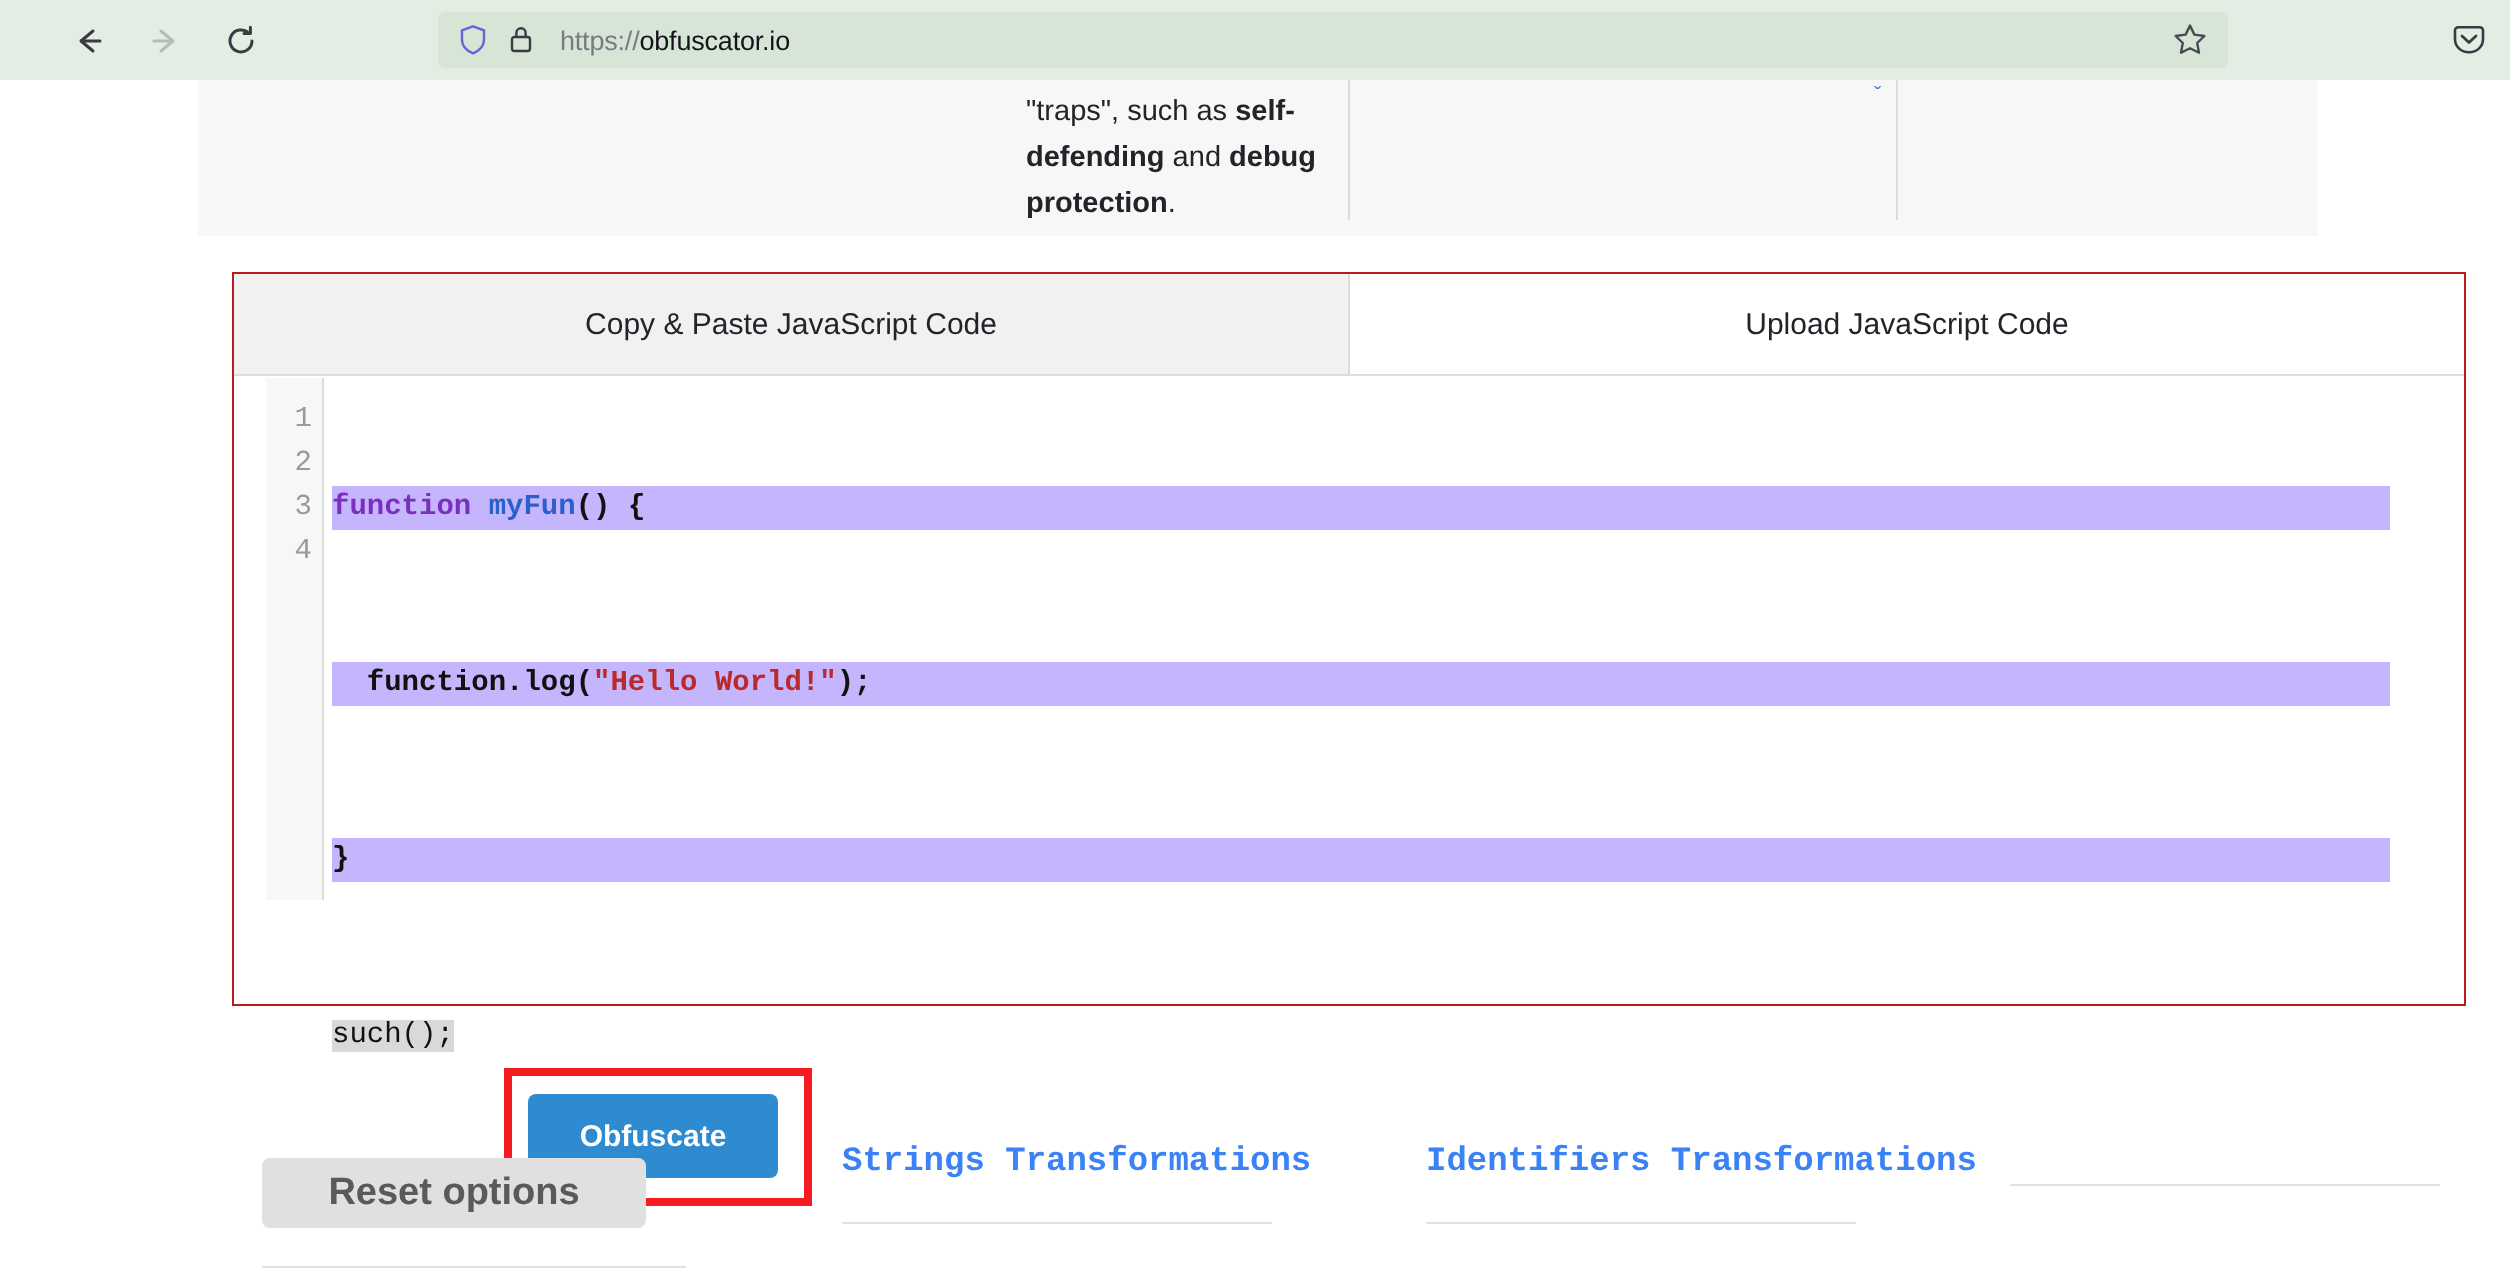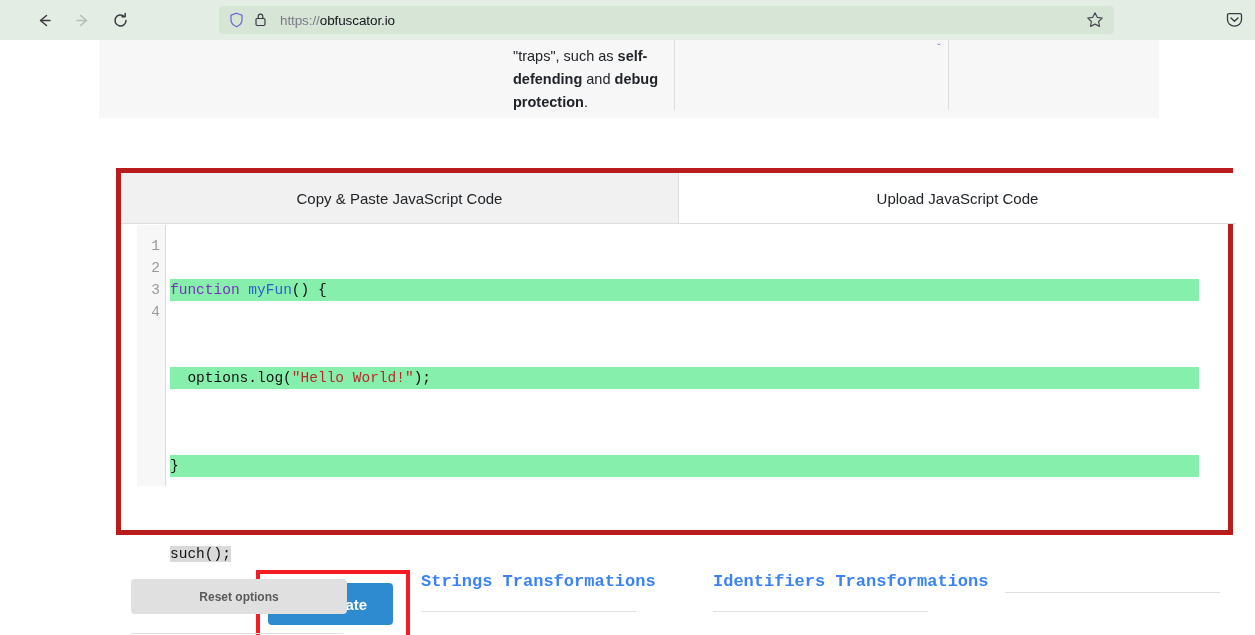--- a/index.html
+++ b/index.html
@@ -80,24 +80,24 @@
     color: #212529;
   }
   #info-text b { font-weight: 700; }
   #caret-mark {
     position: absolute; left: 838px; top: 2px;
     font-size: 11px; color: #4a7fd0;
   }
 
   
   #tab-card {
-    position: absolute; left: 116px; top: 128px;
+    position: absolute; left: 116px; top: 96px;
     width: 1117px; height: 367px;
     background: #ffffff;
-    border: 5px solid #b91c1c;
+    border: 1px solid #b91c1c;
   }
   #tab-strip {
     position: absolute; left: 0; top: 0;
     width: 1115px; height: 51px;
     display: flex;
     background: #ffffff;
     border-bottom: 1px solid #dddddd;
   }
   .tab {
     flex: 1;
@@ -129,21 +129,21 @@
     flex-shrink: 0;
   }
   #gutter div { padding-right: 5px; height: 22px; }
   #code-area {
     flex: 1;
     padding-top: 10px;
     position: relative;
     white-space: pre;
   }
   .code-line { height: 22px; padding-left: 4px; }
-  .sel { background: #86efac; }
+  .sel { background: #c4b5fd; font-weight: bold; }
   .sel-full { display: block; width: 1029px; }
   .sel-part { background: #d9d9d9; }
   .kw { color: #7b2fbe; }
   .fn { color: #2b5fc9; }
   .str { color: #bb2a2a; }
   .pl  { color: #111111; }
 
   
   #obfuscate-highlight {
     position: absolute; left: 135px; top: 397px;
@@ -163,25 +163,25 @@
     cursor: pointer;
   }
 
   
   #options {
     position: absolute; left: 0; top: 490px;
     width: 1255px; height: 105px;
   }
   #reset-options {
     position: absolute; left: 131px; top: 49px;
-    width: 216px; height: 35px;
+    width: 192px; height: 35px;
     background: #e0e0e0;
     border: none; border-radius: 4px;
     color: #5a5a5a;
-    font-size: 12px; font-weight: 700;
+    font-size: 19px; font-weight: 700;
     font-family: "Liberation Sans", sans-serif;
     display: flex; align-items: center; justify-content: center;
     cursor: pointer;
   }
   #reset-rule {
     position: absolute; left: 131px; top: 103px;
     width: 212px; height: 1px; background: #e0e0e0;
   }
 
   .col { position: absolute; top: 42px; }
@@ -282,21 +282,21 @@
     <div id="editor">
       <div id="gutter">
         <div>1</div>
         <div>2</div>
         <div>3</div>
         <div>4</div>
       </div>
       <div id="code-area">
         <div class="code-line"><span class="sel sel-full"><span class="kw">function</span><span class="pl"> </span><span class="fn">myFun</span><span class="pl">() {</span></span></div>
 
-        <div class="code-line"><span class="sel sel-full"><span class="pl">  options.log(</span><span class="str">"Hello World!"</span><span class="pl">);</span></span></div>
+        <div class="code-line"><span class="sel sel-full"><span class="pl">  function.log(</span><span class="str">"Hello World!"</span><span class="pl">);</span></span></div>
 
         <div class="code-line"><span class="sel sel-full"><span class="pl">}</span></span></div>
 
         <div class="code-line"><span class="sel-part"><span class="pl">such();</span></span></div>
       </div>
     </div>
 
     <div id="obfuscate-highlight"></div>
     <div id="obfuscate-button">
       <span>Obfuscate</span>

